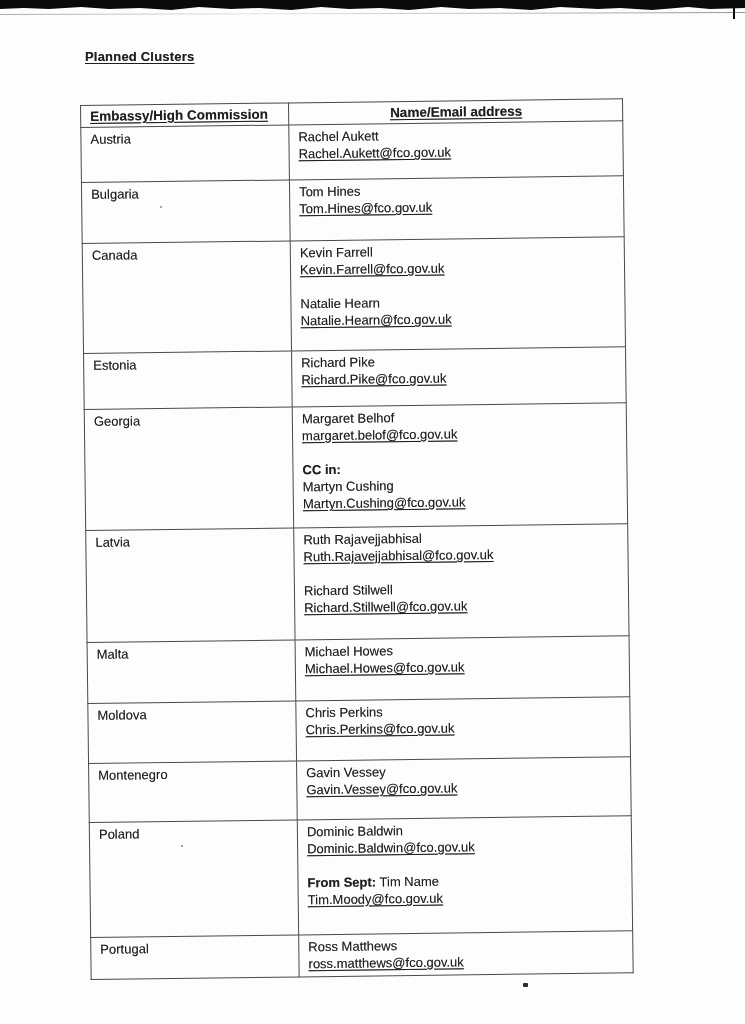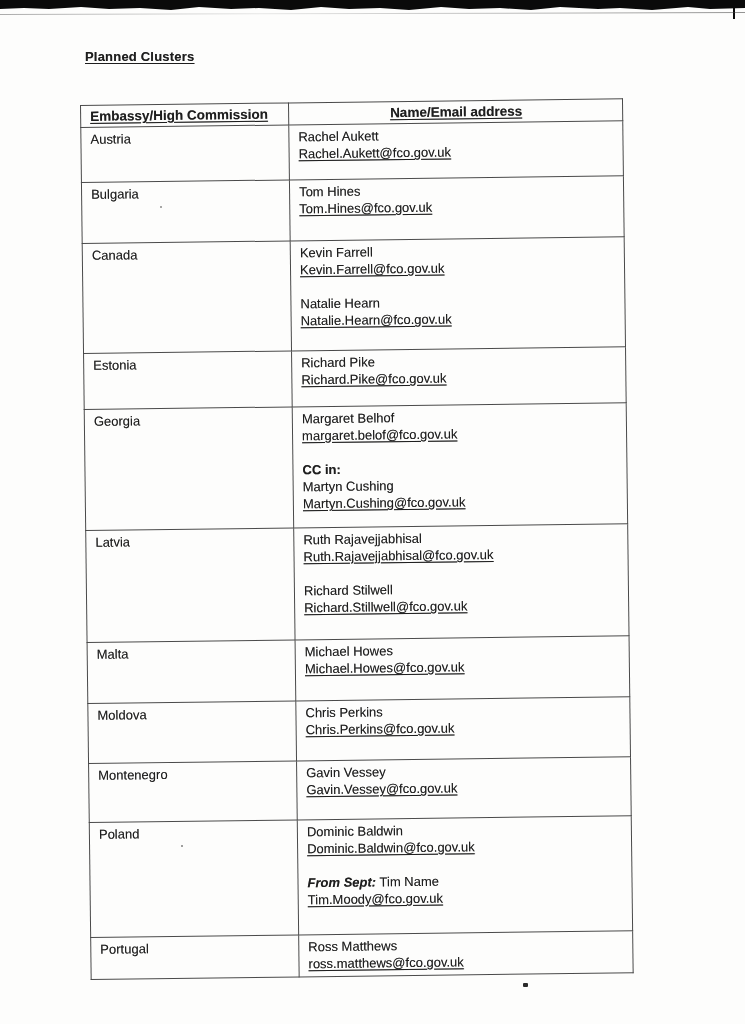--- a/index.html
+++ b/index.html
@@ -71,21 +71,21 @@
     text-decoration:underline;
     text-underline-offset:2px;
     height:14px;padding-top:2px;padding-bottom:2px;
   }
   .clusters th.col-embassy{width:190px;text-align:left;}
   .clusters th.col-name{text-align:center;}
   .embassy-cell{width:190px;}
   .contact .email{text-decoration:underline;text-underline-offset:2px;}
   .contact + .contact{margin-top:17px;}
   .contact .label{font-weight:bold;}
-  .bold-prefix{font-weight:bold;font-style:italic;}
+  .bold-prefix{font-weight:bold;}
 
   
   tbody tr:nth-child(1) td{height:47px;}
   tbody tr:nth-child(2) td{height:53px;}
   tbody tr:nth-child(3) td{height:102px;}
   tbody tr:nth-child(4) td{height:48px;}
   tbody tr:nth-child(5) td{height:113px;}
   tbody tr:nth-child(6) td{height:104px;}
   tbody tr:nth-child(7) td{height:53px;}
   tbody tr:nth-child(8) td{height:52px;}

